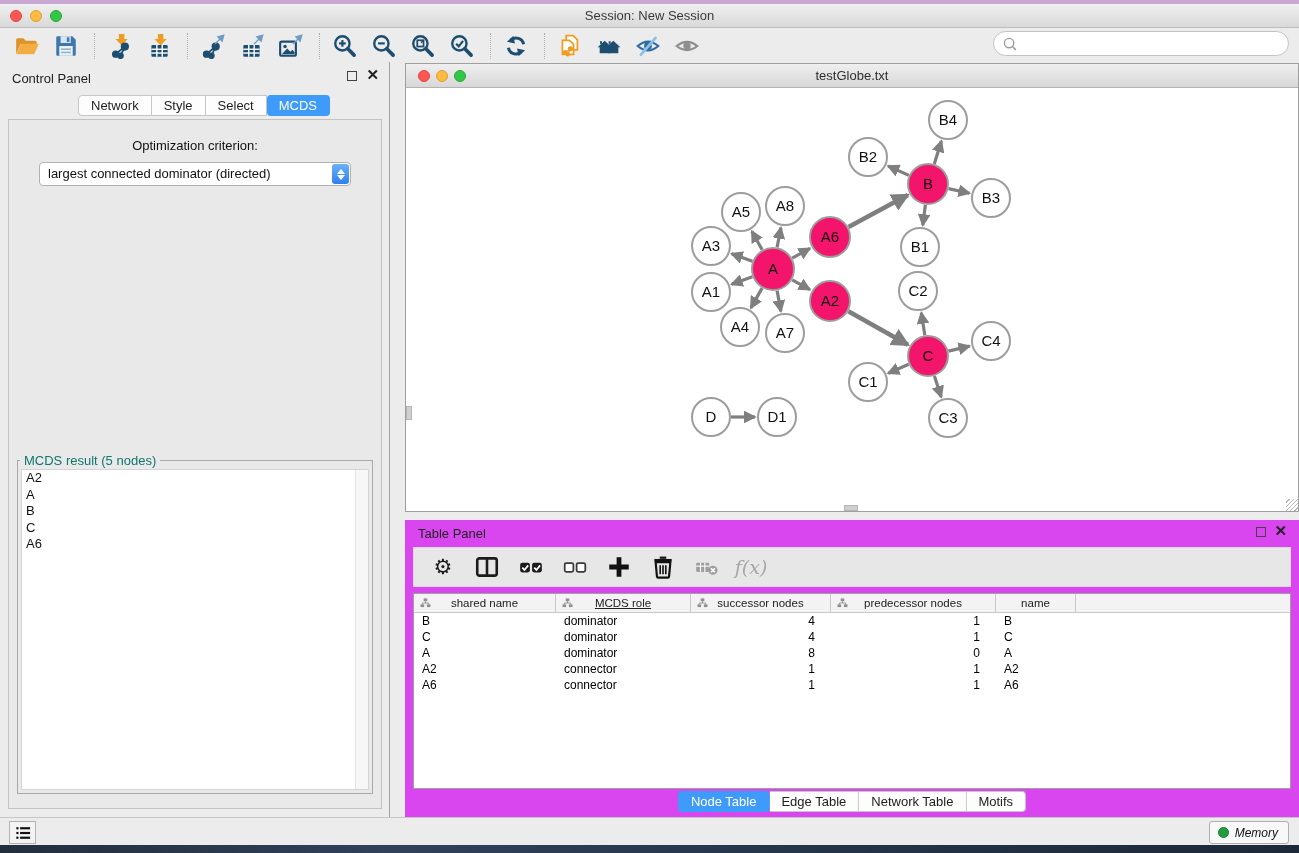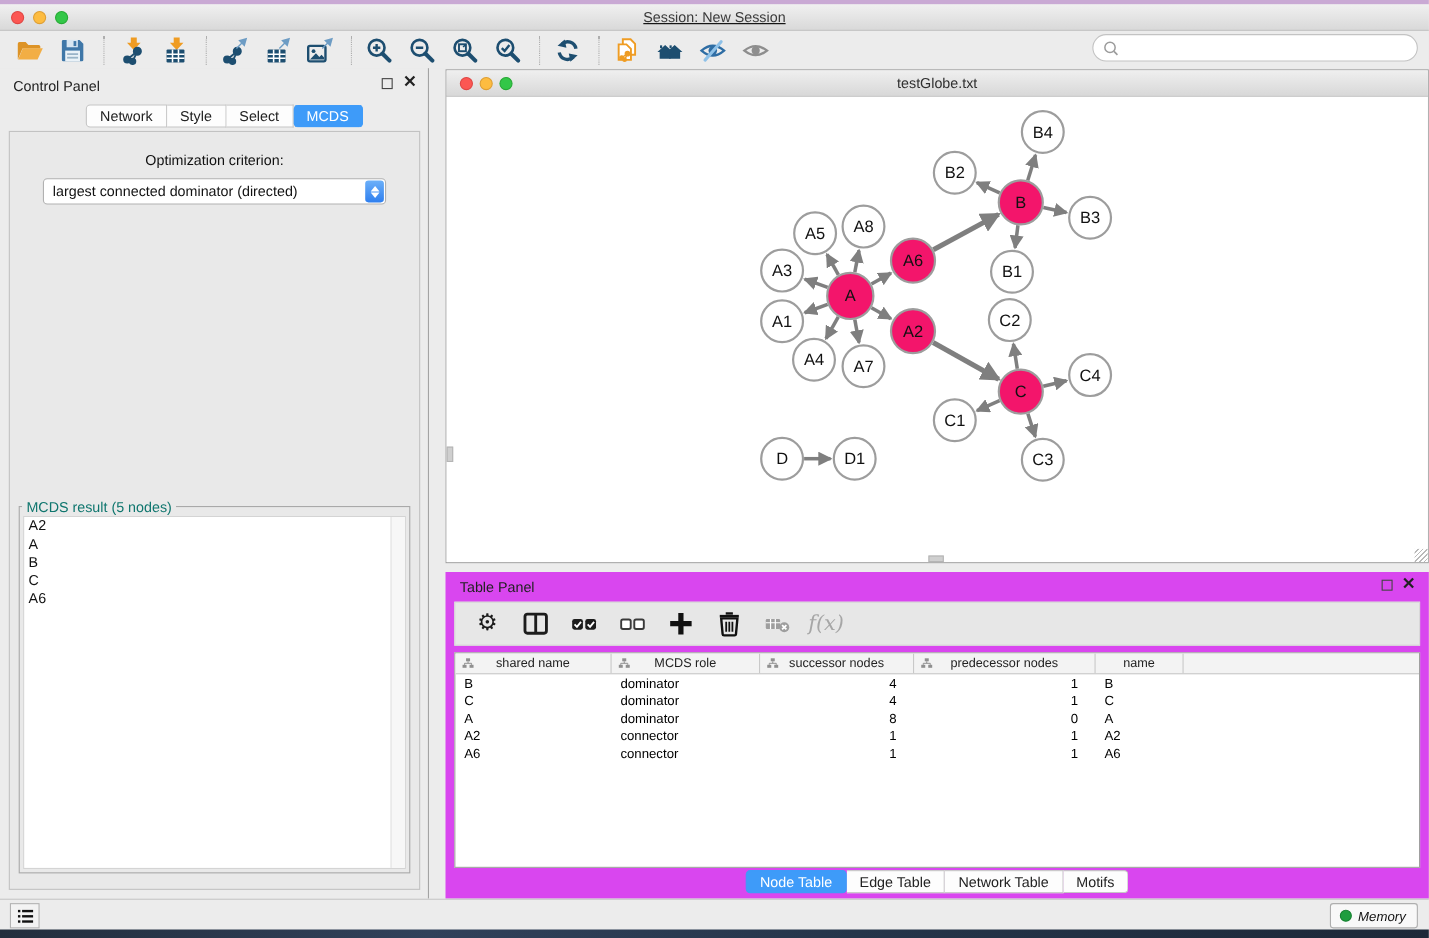--- a/index.html
+++ b/index.html
@@ -7,21 +7,21 @@
   body { font-family:"Liberation Sans", sans-serif; background:#ececec; overflow:hidden; }
   .screen { position:relative; width:1299px; height:853px; background:#ececec; overflow:hidden; }
 
   
   .wall-top { position:absolute; top:0; left:0; right:0; height:4px; background:#c9a9d4; }
   .wall-bottom { position:absolute; bottom:0; left:0; right:0; height:8px;
     background:linear-gradient(90deg,#232e3d,#31415a 30%,#25354a 60%,#1d2838); }
 
   
   .titlebar { position:absolute; top:4px; left:0; right:0; height:24px;
-    background:linear-gradient(#f0f0f0,#d9d9d9); border-bottom:1px solid #bdbdbd;text-decoration:underline; }
+    background:linear-gradient(#f0f0f0,#d9d9d9); border-bottom:1px solid #bdbdbd; }
   .lights { position:absolute; left:10px; top:6px; display:flex; gap:8px; }
   .light { width:12px; height:12px; border-radius:50%; }
   .light.red { background:#fc5753; border:1px solid #df4744; }
   .light.yellow { background:#fdbc40; border:1px solid #de9f34; }
   .light.green { background:#33c748; border:1px solid #27aa35; }
   .win-title { display:block; text-align:center; line-height:24px; font-size:13px; color:#3a3a3a; }
 
   
   .toolbar { position:absolute; top:29px; left:0; right:0; height:33px; background:#ececec;
     display:flex; align-items:center; padding-left:12px; }
@@ -517,21 +517,21 @@
             <svg class="tree-ic" width="11" height="10" viewBox="0 0 12 11">
   <g fill="#8f8f8f">
                 <rect x="4" y="0.5" width="4" height="3"></rect>
                 <rect x="0.5" y="7" width="4" height="3"></rect>
                 <rect x="7.5" y="7" width="4" height="3"></rect>
               </g>
   <path d="M6 3.5 V5.5 M2.5 7 V5.5 H9.5 V7" stroke="#8f8f8f" fill="none" stroke-width="1"></path>
             </svg>
             <span>shared name</span>
           </div>
-          <div class="th" style="width: 135px;">
+          <div class="th" style="width: 135px; text-decoration: underline;">
             <svg class="tree-ic" width="11" height="10" viewBox="0 0 12 11">
   <g fill="#8f8f8f">
                 <rect x="4" y="0.5" width="4" height="3"></rect>
                 <rect x="0.5" y="7" width="4" height="3"></rect>
                 <rect x="7.5" y="7" width="4" height="3"></rect>
               </g>
   <path d="M6 3.5 V5.5 M2.5 7 V5.5 H9.5 V7" stroke="#8f8f8f" fill="none" stroke-width="1"></path>
             </svg>
             <span>MCDS role</span>
           </div>

